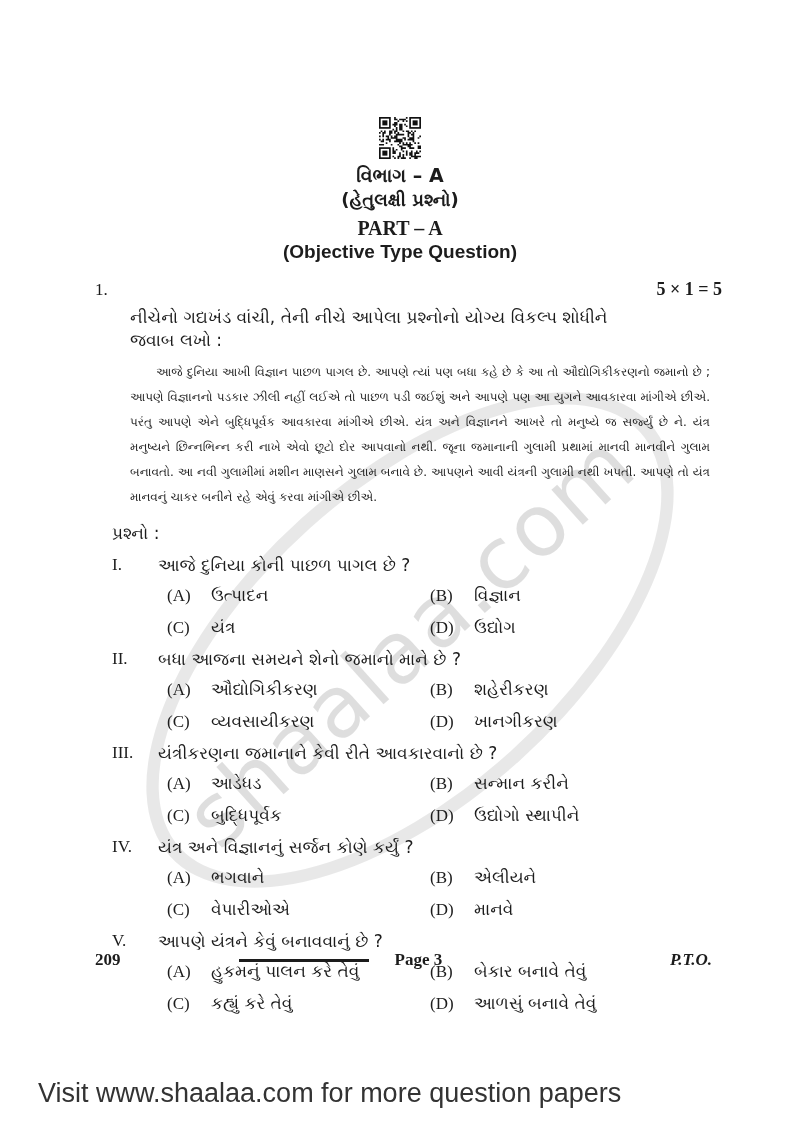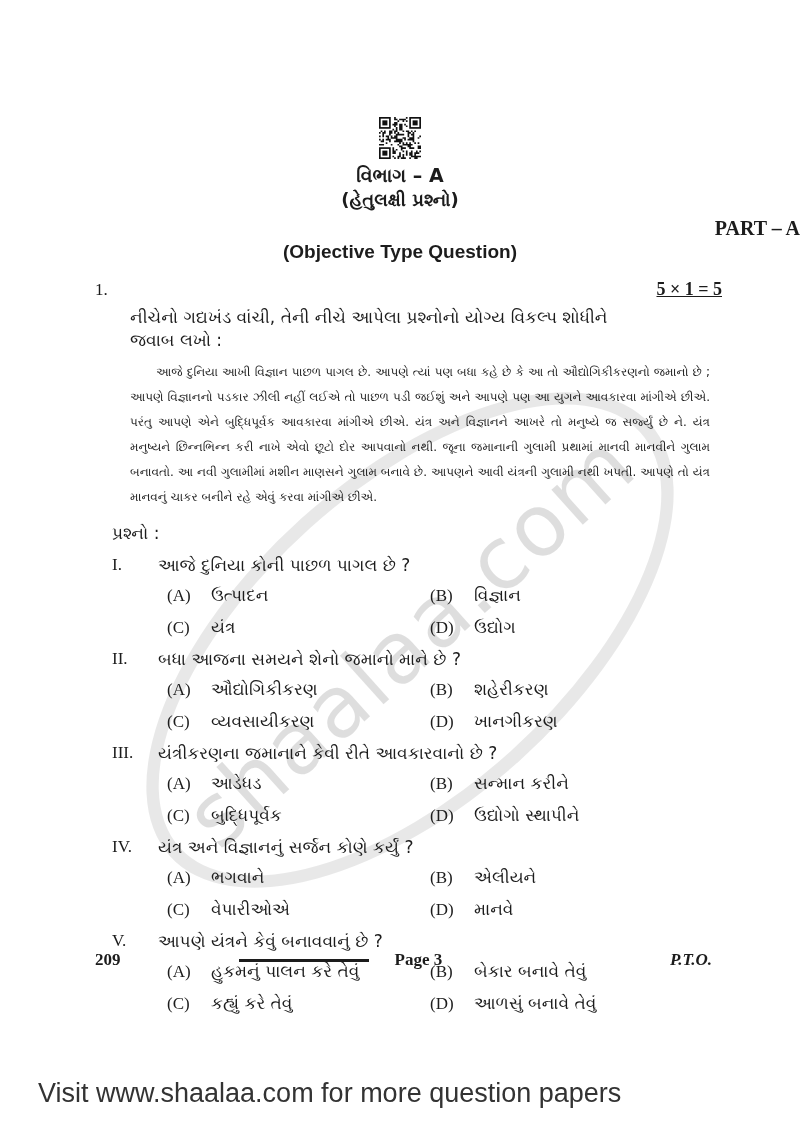--- a/index.html
+++ b/index.html
@@ -19,27 +19,27 @@
   .watermark span{
     font-size:86px;color:rgba(0,0,0,0.13);white-space:nowrap;
     font-family:"DejaVu Sans",sans-serif;letter-spacing:2px;
   }
   .content{position:relative;z-index:1;}
   
   .qr{display:block;margin:117px auto 4px auto;width:42px;height:42px;}
   .hdr{text-align:center;font-weight:bold;}
   .hdr-gu-title{font-size:19px;line-height:24px;margin-top:4px;}
   .hdr-gu-sub{font-size:18px;line-height:25px;}
-  .hdr-en-title{font-family:"Liberation Serif",serif;font-size:20px;line-height:23px;margin-top:5px;text-align:right;}
+  .hdr-en-title{font-family:"Liberation Serif",serif;font-size:20px;line-height:23px;margin-top:5px;}
   .hdr-en-sub{font-family:Liberation Sans, sans-serif;font-size:19px;line-height:23px;}
   
   .q1{display:flex;padding:0 78px 0 95px;margin-top:15px;font-size:17px;line-height:23px;}
   .q1-num{width:35px;font-family:"Liberation Serif",serif;flex:none;}
   .q1-text{flex:1;margin-top:28px;}
-  .q1-marks{font-family:"Liberation Serif",serif;font-weight:bold;font-size:18px;margin-left:10px;white-space:nowrap;flex:none;text-decoration:underline;}
+  .q1-marks{font-family:"Liberation Serif",serif;font-weight:bold;font-size:18px;margin-left:10px;white-space:nowrap;flex:none;}
   .passage{
     margin:8px 90px 0 130px;font-size:12px;line-height:25px;
     text-align:justify;text-indent:26px;
   }
   .qlabel{margin:11px 0 0 112px;font-size:17px;line-height:24px;}
   
   .subq{margin:8px 70px 0 112px;font-size:17px;}
   .subq-head{display:flex;line-height:24px;}
   .subq-num{width:46px;flex:none;font-family:"Liberation Serif",serif;font-size:17px;}
   .subq-text{flex:1;}

